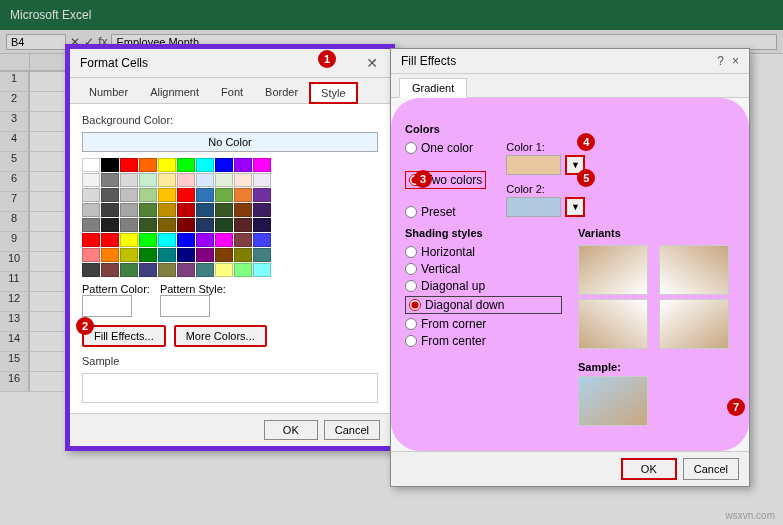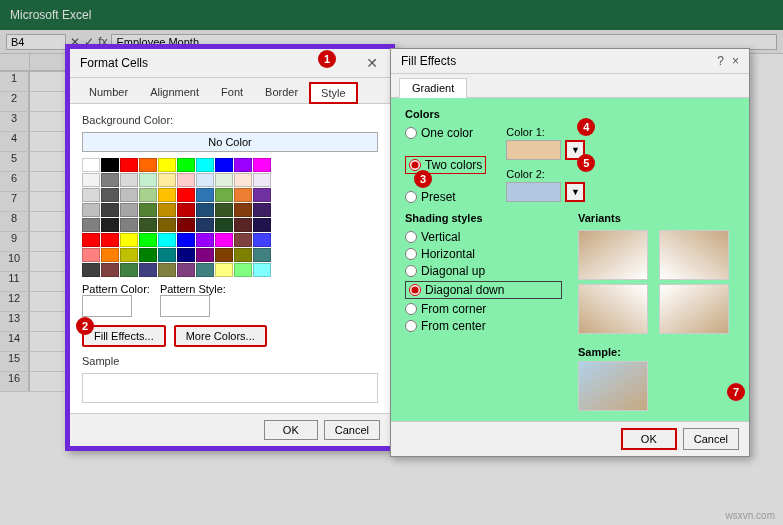--- a/index.html
+++ b/index.html
@@ -289,22 +289,23 @@
       font-size: 11px;
       cursor: pointer;
       border: 1px solid #ccc;
       background: white;
       border-bottom: 1px solid white;
       margin-bottom: -1px;
       position: relative;
       z-index: 1;
     }
     .fe-body {
-      padding: 10px 14px;
-      background: #86efac;
+      padding: 25px 14px;
+      background: #f0abfc;
+      border-radius: 29px;
     }
     .fe-section-title {
       font-size: 11px;
       font-weight: bold;
       margin-bottom: 6px;
     }
     .fe-colors-row {
       display: flex;
       gap: 20px;
       margin-bottom: 8px;
@@ -800,25 +801,25 @@
         <span class="badge" style="right: -10px; top: 28px;">5</span>
       </div>
     </div>
 
     <div class="fe-shading-variants">
       <div class="fe-shading-section">
         <div class="fe-shading-title">Shading styles</div>
         <div class="fe-shading-options">
           <div class="fe-shading-item">
             <input type="radio" name="shading" style="">
-            <span>Vertical</span>
+            <span>Horizontal</span>
           </div>
           <div class="fe-shading-item">
             <input type="radio" name="shading" style="">
-            <span>Horizontal</span>
+            <span>Vertical</span>
           </div>
           <div class="fe-shading-item">
             <input type="radio" name="shading" style="">
             <span>Diagonal up</span>
           </div>
           <div class="fe-shading-item selected-radio">
             <input type="radio" name="shading" checked="" style="">
             <span>Diagonal down</span>
           </div>
           <div class="fe-shading-item">

